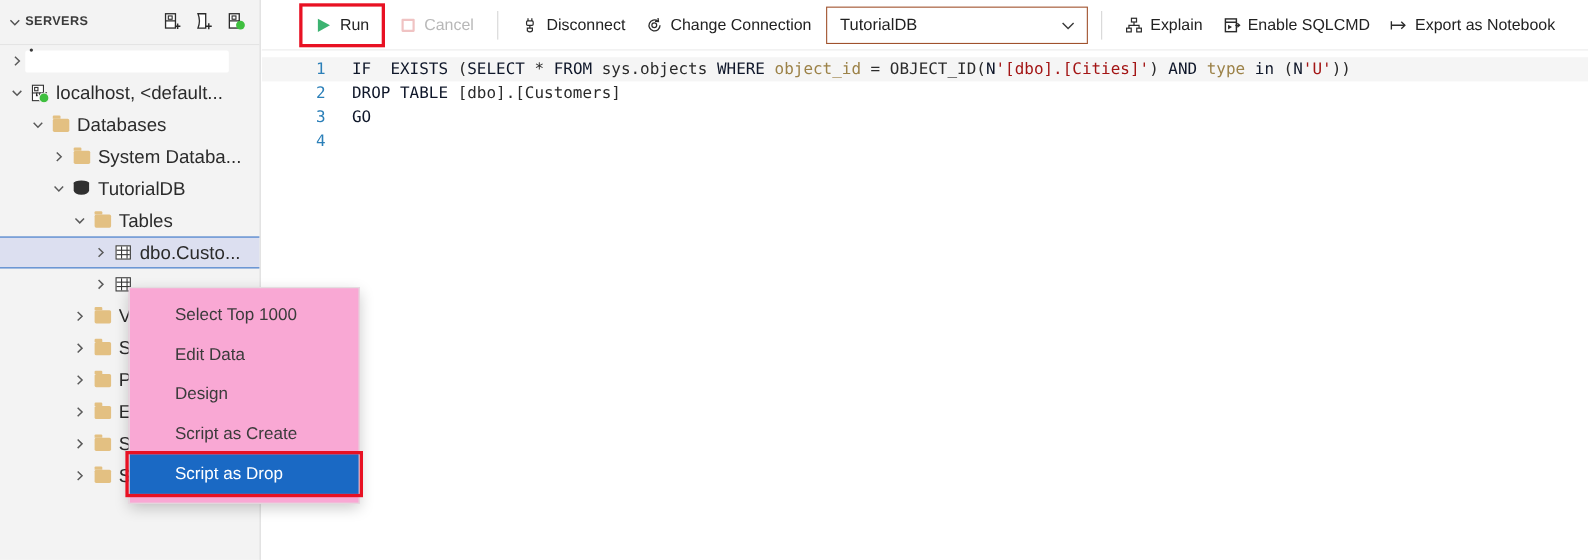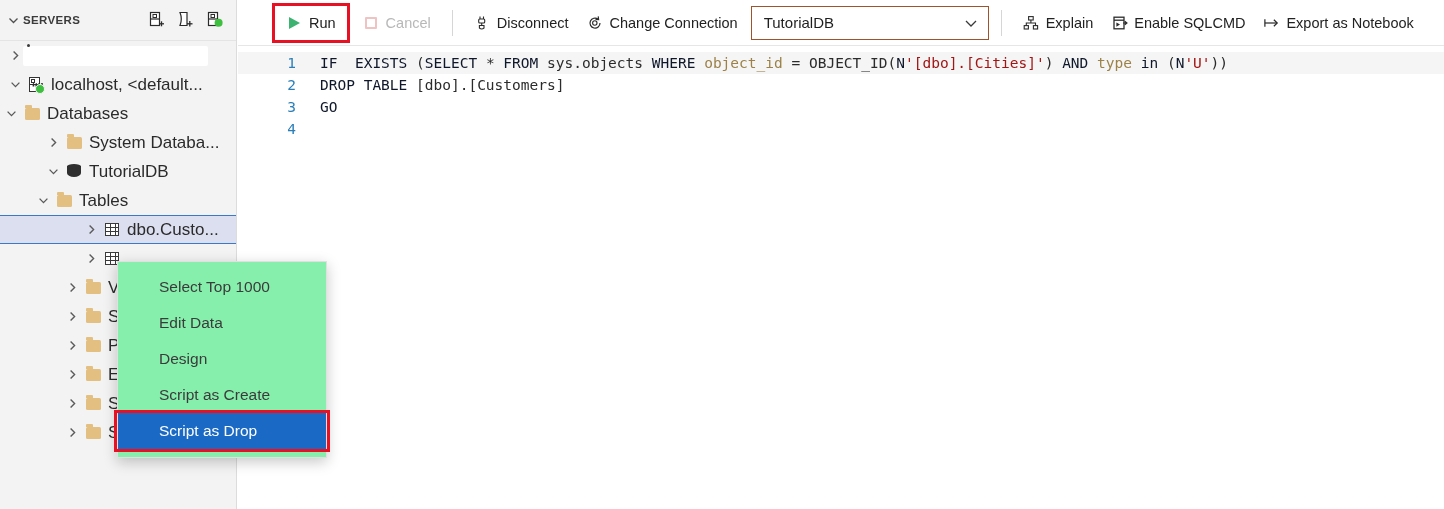--- a/index.html
+++ b/index.html
@@ -145,21 +145,21 @@
   .col{color:#9c8248;}
   .str{color:#a31515;}
   .pn{color:#2b2b2b;}
   .cur-line-bg{
     position:absolute;left:0;top:6px;height:22px;right:0;background:#f5f5f5;
   }
 
   
   #ctxmenu{
     position:absolute;left:117px;top:261px;width:210px;
-    background:#86efac;border:1px solid #e0e0e0;
+    background:#f9a8d4;border:1px solid #e0e0e0;
     box-shadow:0 4px 13px rgba(0,0,0,.22);
     padding:7px 0 8px 0;box-sizing:border-box;z-index:40;
   }
   .mi{
     height:36px;display:flex;align-items:center;padding-left:41px;
     font-size:15.5px;color:#3b3b3b;cursor:pointer;box-sizing:border-box;
     white-space:nowrap;
   }
   .mi.active{background:#1a69c4;color:#ffffff;}
   .mi-hl{
@@ -230,21 +230,21 @@
           <span class="ticon">
             <span class="srv">
               <u></u>
               <s></s>
               <q></q>
               <em></em>
             </span>
           </span>
           <span class="tlabel">localhost, &lt;default...</span>
         </div>
-        <div class="trow" style="">
+        <div class="trow" style="padding-left: 23px;">
           <span class="twist">
             <svg width="11" height="11" viewBox="0 0 11 11">
               <path d="M1.6 3.6 L5.5 7.6 L9.4 3.6" fill="none" stroke="#5a5a5a" stroke-width="1.35"></path>
             </svg>
           </span>
           <span class="ticon">
             <span class="folder"></span>
           </span>
           <span class="tlabel">Databases</span>
         </div>
@@ -266,21 +266,21 @@
             </svg>
           </span>
           <span class="ticon">
             <span class="dbcyl">
               <i></i>
               <b></b>
             </span>
           </span>
           <span class="tlabel">TutorialDB</span>
         </div>
-        <div class="trow" style="padding-left: 32px;">
+        <div class="trow" style="padding-left: 61px;">
           <span class="twist">
             <svg width="11" height="11" viewBox="0 0 11 11">
               <path d="M1.6 3.6 L5.5 7.6 L9.4 3.6" fill="none" stroke="#5a5a5a" stroke-width="1.35"></path>
             </svg>
           </span>
           <span class="ticon">
             <span class="folder"></span>
           </span>
           <span class="tlabel">Tables</span>
         </div>

